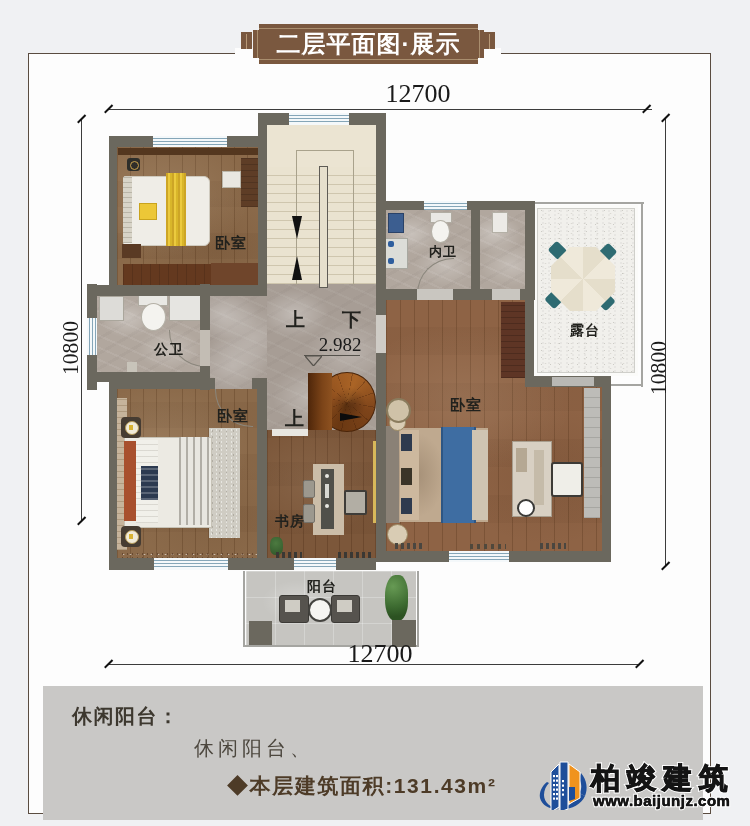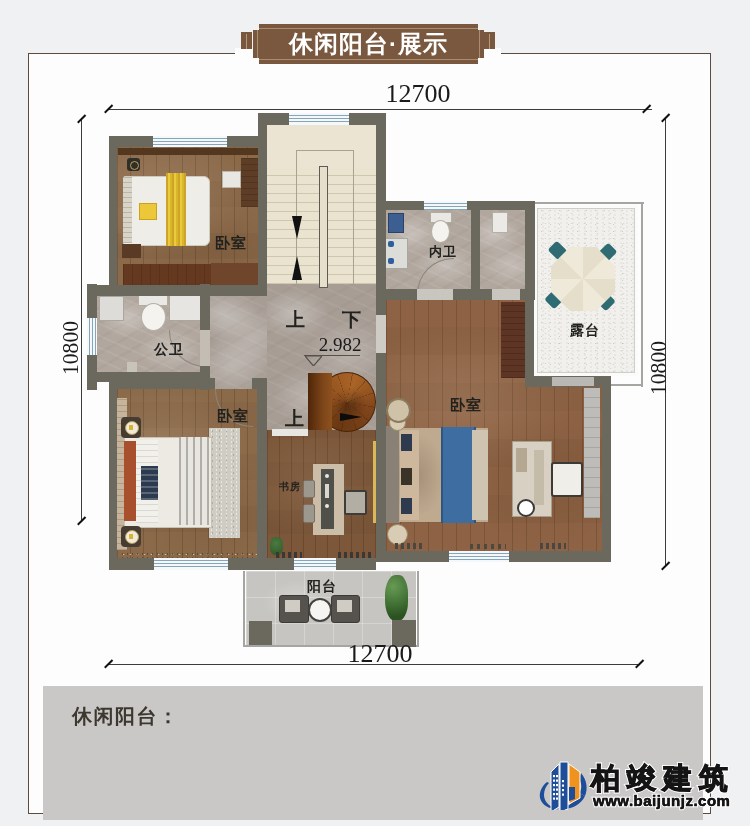--- a/index.html
+++ b/index.html
@@ -211,21 +211,21 @@
   <div class="abs" style="left:376px;top:315px;width:10px;height:38px;background:#cfccc6;"></div>
   <div class="wall" style="left:376px;top:353px;width:10px;height:209px;"></div>
   <div class="wall" style="left:257px;top:389px;width:10px;height:169px;"></div>
 
   <div class="lbl" style="left:231px;top:243px;font-size:15px;">卧室</div>
   <div class="lbl" style="left:169px;top:350px;font-size:14px;">公卫</div>
   <div class="lbl" style="left:443px;top:252px;font-size:13px;">内卫</div>
   <div class="lbl" style="left:585px;top:331px;font-size:14px;">露台</div>
   <div class="lbl" style="left:233px;top:416px;font-size:15px;">卧室</div>
   <div class="lbl" style="left:466px;top:405px;font-size:15px;">卧室</div>
-  <div class="lbl" style="left:290px;top:487px;font-size:10px;">书房</div>
+  <div class="lbl" style="left:290px;top:522px;font-size:14px;">书房</div>
   <div class="lbl" style="left:322px;top:587px;font-size:14px;">阳台</div>
   <div class="lbl" style="left:296px;top:320px;font-size:19px;">上</div>
   <div class="lbl" style="left:352px;top:320px;font-size:19px;">下</div>
   <div class="lbl" style="left:295px;top:419px;font-size:19px;">上</div>
   <div class="dimtxt" style="left:340px;top:345px;font-size:19px;">2.982</div>
   <div class="abs" style="left:304px;top:355px;width:56px;height:1px;background:#55524c;"></div>
   <svg class="abs" style="left:305px;top:356px;" width="17" height="10" viewBox="0 0 17 10">
       <polygon points="0,0 17,0 8.5,10" fill="none" stroke="#55524c" stroke-width="1.2"></polygon>
     </svg>
 
@@ -251,25 +251,27 @@
 
   <div id="halo"></div>
   <div class="tab" style="left:241px;">
       <i></i>
     </div>
   <div class="tab" style="left:484px;">
       <i></i>
     </div>
   <div id="banner">
       <div class="inner"></div>
-      <div class="txt">休闲阳台·展示</div>
+      <div class="txt">二层平面图·展示</div>
     </div>
 
   <div class="abs" style="left:43px;top:686px;width:660px;height:134px;background:#c9c8c6;"></div>
   <div class="abs" style="left:72px;top:703px;font-size:20px;font-weight:bold;color:#3d382f;letter-spacing:1.5px;">休闲阳台：</div>
+  <div class="abs" style="left:194px;top:735px;font-size:20px;color:#4c473e;letter-spacing:4px;">休闲阳台、</div>
+  <div class="abs" style="left:227px;top:772px;font-size:21px;font-weight:bold;color:#4d3b27;letter-spacing:1.6px;">◆本层建筑面积:131.43m²</div>
 
   <svg class="abs" style="left:538px;top:758px;" width="50" height="52" viewBox="0 0 50 52">
     <path d="M9 24 C 4 28 1 34 2 40 C 4 48 13 52 22 51 C 12 50 6 44 6 37 C 6 32 8 28 11 25 Z" fill="#1e4e9a"></path>
     <path d="M22 51 C 32 52 43 47 47 38 L 41 35 C 38 43 30 49 22 51 Z" fill="#1e4e9a"></path>
     <path d="M47 38 C 50 31 49 22 43 15 L 41 21 C 44 26 44 31 41 35 Z" fill="#1e4e9a"></path>
     <polygon points="13,14 21,6 21,49 13,54" fill="#1e4e9a" stroke="#fff" stroke-width="1"></polygon>
     <polygon points="22,4 30,4 30,51 22,54" fill="#1e4e9a" stroke="#fff" stroke-width="1"></polygon>
     <polygon points="31,6 42,14 42,40 31,46" fill="#f0931e" stroke="#fff" stroke-width="1"></polygon>
     <polygon points="31,29 37,29 37,41 31,43" fill="#1e4e9a"></polygon>
     <g fill="#fff">

